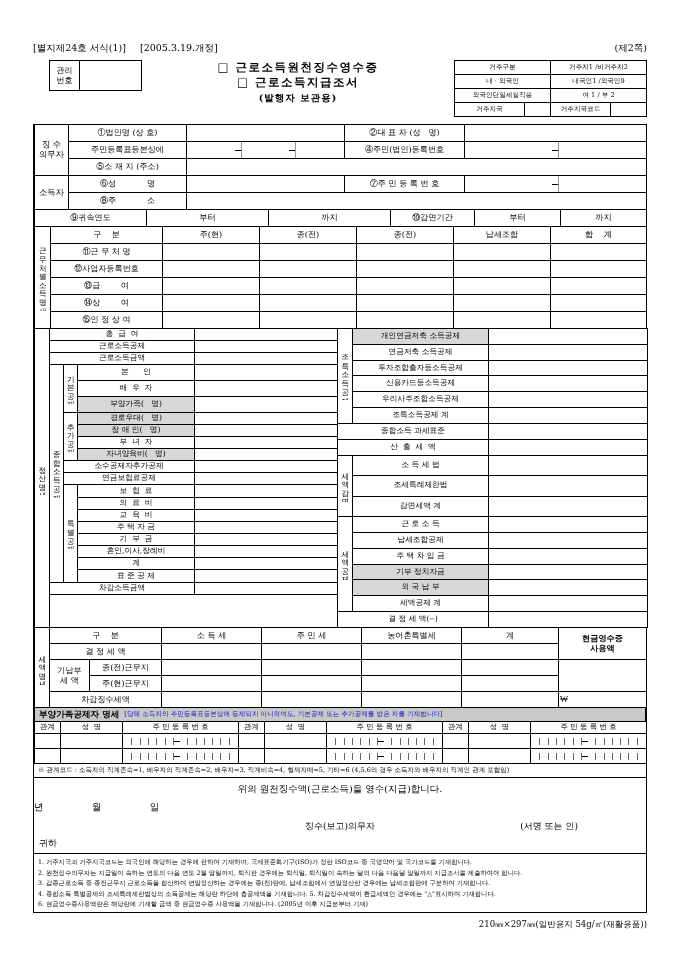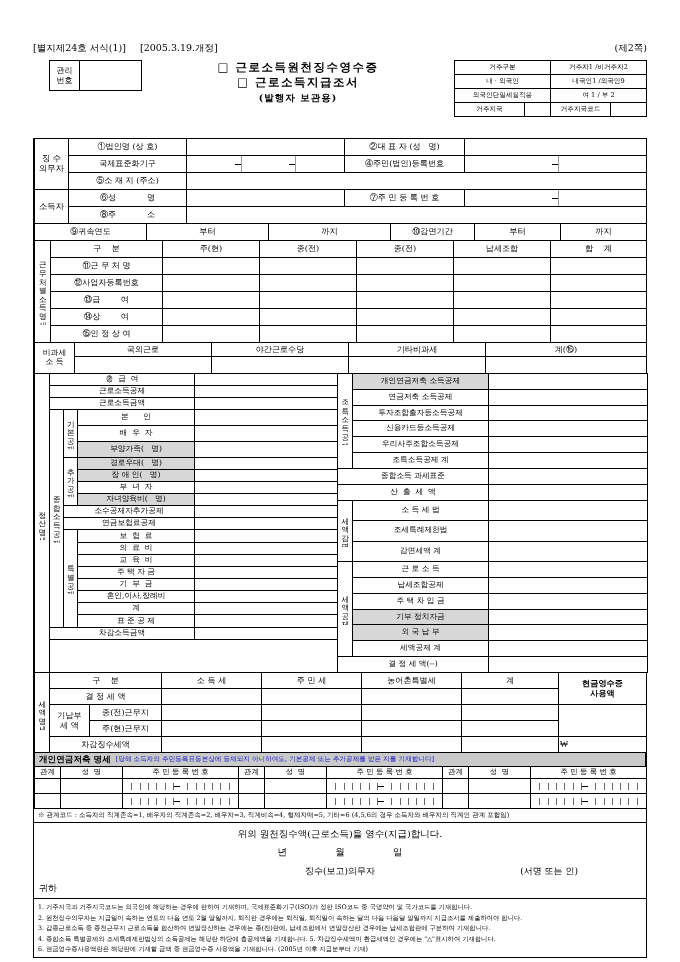--- a/index.html
+++ b/index.html
@@ -3,21 +3,21 @@
 <meta charset="utf-8">
 <style>
   *{box-sizing:border-box;margin:0;padding:0}
   html,body{background:#fff}
   body{width:680px;height:962px;position:relative;color:#000;
        font-family:"DejaVu Serif","Liberation Serif",serif;overflow:hidden}
   .page{position:absolute;left:33px;top:42px;width:614px}
   .topline{display:flex;align-items:baseline;font-size:9.5px;margin-bottom:5px}
   .topline .rev{margin-left:14px}
   .topline .pgno{margin-left:auto}
-  .hdrrow{display:flex;margin:2px 0 21px 0}
+  .hdrrow{display:flex;margin:2px 0 7px 0}
   table{border-collapse:collapse;table-layout:fixed}
   td{border:1px solid #000;font-size:8.3px;text-align:center;vertical-align:middle;
      padding:0 1px;overflow:hidden;white-space:pre;height:17px;line-height:1.15}
   .mgmt{width:92px;margin-left:16px;align-self:flex-start}
   .mgmt td{height:30px;font-size:8px}
   .titles{flex:1;text-align:center;font-weight:bold}
   .titles .t1{font-size:11.5px;letter-spacing:1.5px;line-height:1.3}
   .titles .t2{font-size:9.5px;margin-top:2px;letter-spacing:1px}
   .resid{width:192px;align-self:flex-start}
   .resid td{height:14px;font-size:6.6px;white-space:nowrap}
@@ -50,21 +50,21 @@
   .dep{width:100%}
   .dep td{height:15px;font-size:7.6px}
   .dep .hd{height:12px;font-size:7.4px}
   .rrn{display:flex;align-items:stretch;height:11px}
   .rrn s{flex:1;border-right:1px solid #666;margin:2px 0;text-decoration:none}
   .rrn s:last-child{border-right:none}
   .rrn b{width:6px;height:1px;background:#000;align-self:center;flex:none}
   .codenote{font-size:6.5px;text-align:left;padding:2px 4px;border-bottom:1px solid #000;white-space:nowrap;overflow:hidden}
   .sig{padding:5px 0 3px}
   .sig .s1{text-align:center;font-size:9.5px}
-  .sig .s2{text-align:center;font-size:9.5px;margin-top:5px;white-space:pre}
+  .sig .s2{text-align:left;font-size:9.5px;margin-top:5px;white-space:pre}
   .sig .s3{position:relative;text-align:center;font-size:9px;margin-top:6px}
   .sig .s3 .signote{position:absolute;right:68px}
   .sig .s4{text-align:left;font-size:9px;padding-left:5px;margin-top:4px}
   .notes{border-top:1px solid #000;padding:3px 4px 2px;text-align:left;font-size:6.3px;line-height:1.68}
   .notes div{white-space:nowrap;overflow:hidden}
   .footer{text-align:right;font-size:8.5px;margin-top:6px}
 </style>
 </head>
 <body>
 
@@ -138,21 +138,21 @@
       <tbody>
           <tr>
         <td rowspan="3">징 수
 의무자</td>
         <td class="lab">①법인명 (상 호)</td>
         <td class="val"></td>
         <td class="lab">②대 표 자 (성   명)</td>
         <td class="val"></td>
       </tr>
       <tr>
-        <td class="lab">국제표준화기구</td>
+        <td class="lab">주민등록표등본상에</td>
         <td class="val"><div class="ng"><span></span><i></i><span></span><i></i><span></span></div></td>
         <td class="lab">④주민(법인)등록번호</td>
         <td class="val"><div class="ng"><span></span><i></i><span></span></div></td>
       </tr>
       <tr>
         <td class="lab">⑤소 재 지 (주소)</td>
         <td class="val" colspan="3"></td>
       </tr>
       <tr>
         <td rowspan="2">소득자</td>
@@ -246,45 +246,20 @@
         <td class="lab">⑮인 정 상 여</td>
         <td class="val"></td>
             <td class="val"></td>
             <td class="val"></td>
             <td class="val"></td>
             <td class="val"></td>
       </tr>
     </tbody>
       </table>
 
-    <table>
-      <colgroup>
-          <col style="width:40px">
-          <col style="width:137px">
-          <col style="width:137px">
-          <col style="width:137px">
-          <col style="width:161px">
-        </colgroup>
-      <tbody>
-          <tr>
-        <td rowspan="2" style="font-size:7.8px">비과세
-소 득</td>
-        <td class="lab" style="height:14px">국외근로</td>
-        <td class="lab" style="height:14px">야간근로수당</td>
-        <td class="lab" style="height:14px">기타비과세</td>
-        <td class="lab" style="height:14px">계(⑯)</td>
-      </tr>
-      <tr>
-        <td class="val"></td>
-        <td class="val"></td>
-        <td class="val"></td>
-        <td class="val"></td>
-      </tr>
-    </tbody>
-      </table>
 
     <div class="fsec">
       <div class="vlab">
           <span class="vt">정산명세</span>
         </div>
 
       <table class="setL">
         <colgroup>
             <col style="width:14px">
             <col style="width:14px">
@@ -523,21 +498,21 @@
               <td class="val"></td>
               <td class="val"></td>
               <td class="val"></td>
           <td class="cur">₩</td>
         </tr>
       </tbody>
         </table>
     </div>
 
     <div class="dephdr">
-      <b>개인연금저축 명세</b>
+      <b>부양가족공제자 명세</b>
       <span class="blue">[당해 소득자의 주민등록표등본상에 등재되지 아니하여도, 기본공제 또는 추가공제를 받은 자를 기재합니다]</span>
     </div>
     <table class="dep">
       <colgroup>
         <col style="width:26px">
           <col style="width:62px">
           <col style="width:116px">
         <col style="width:26px">
           <col style="width:62px">
           <col style="width:116px">

